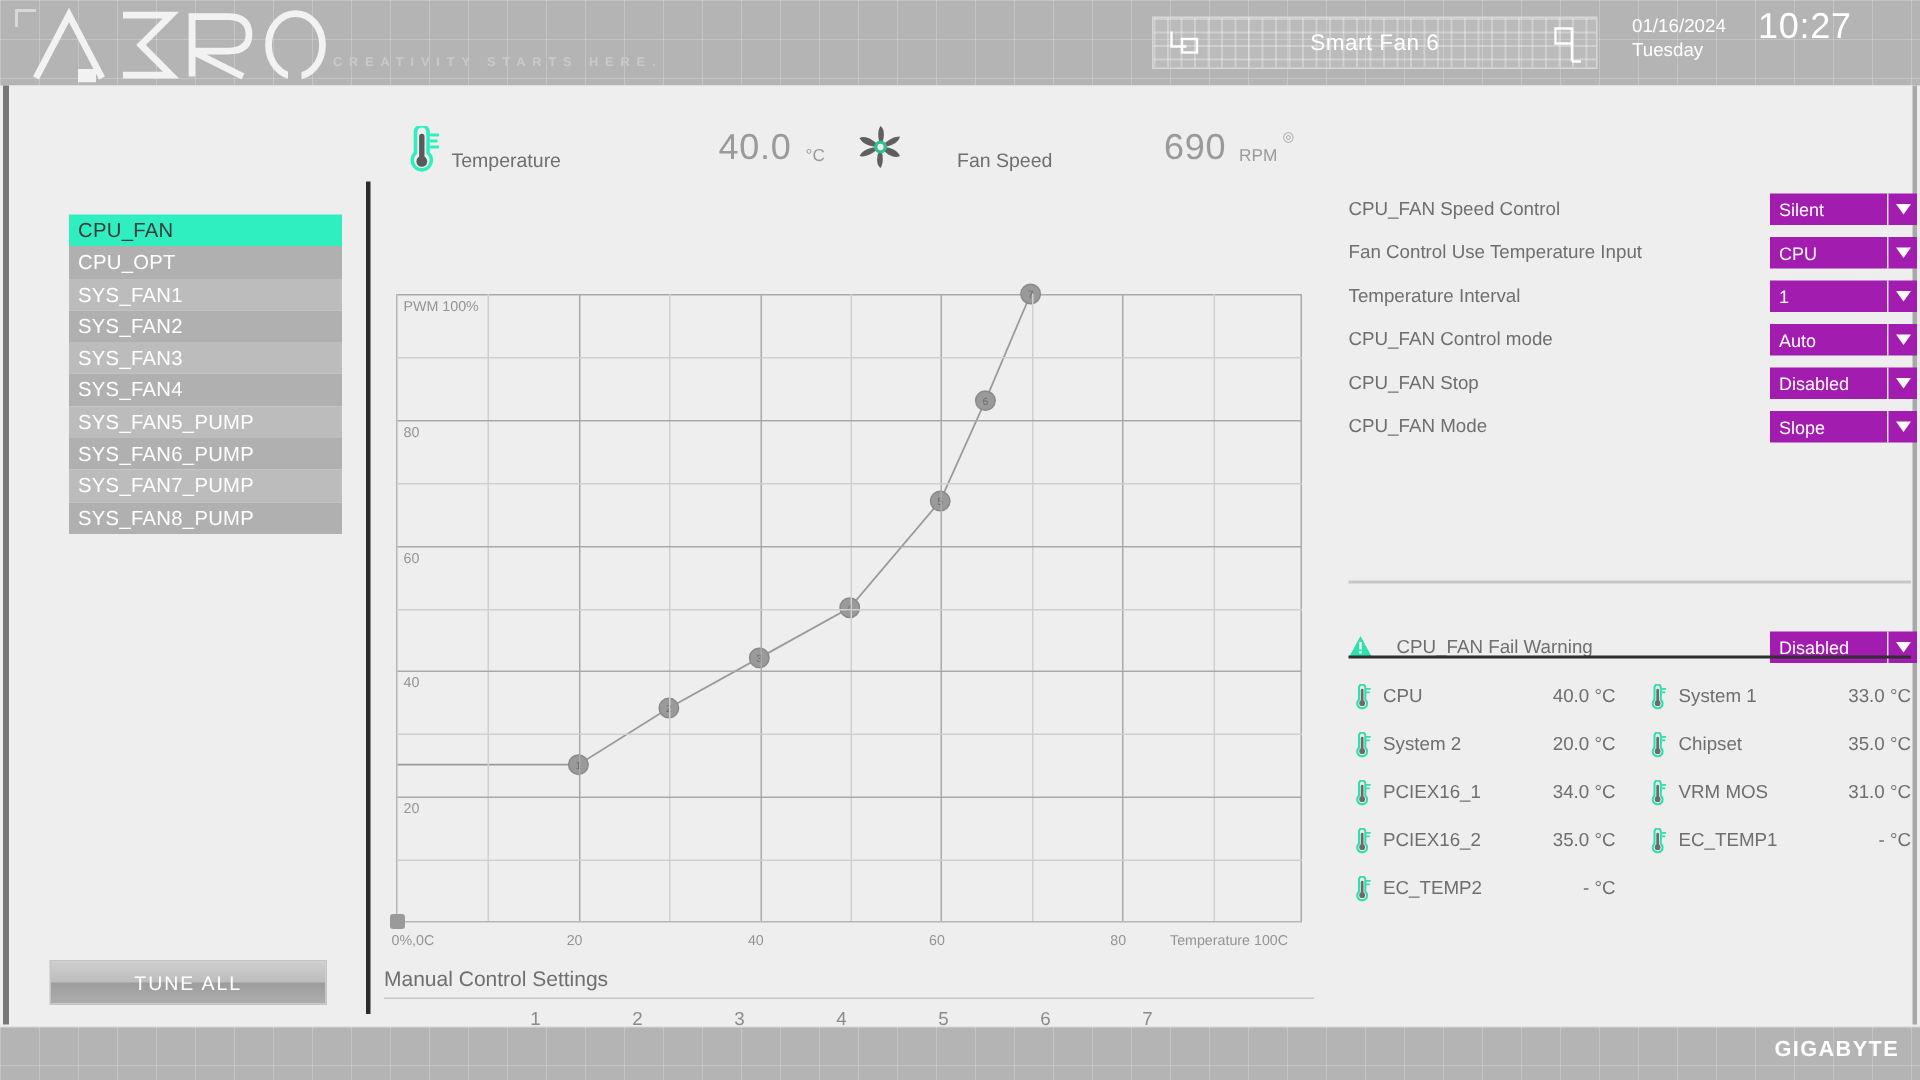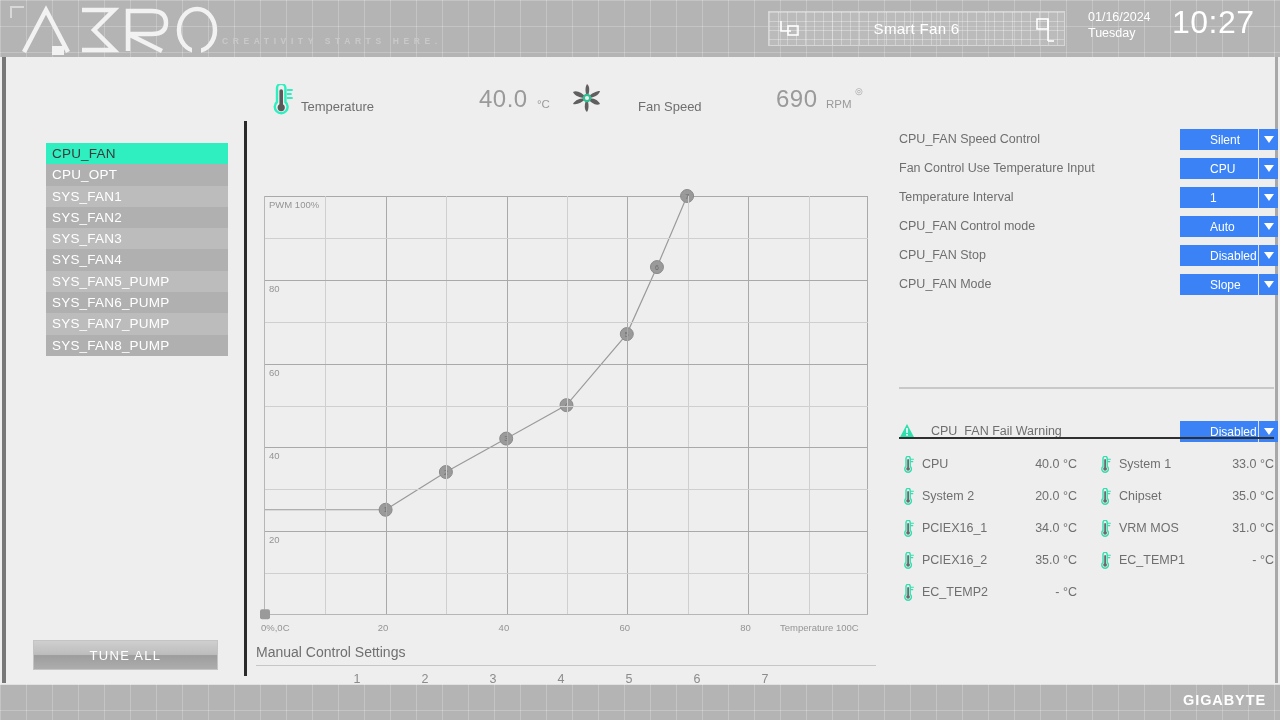--- a/index.html
+++ b/index.html
@@ -54,21 +54,21 @@
   .tb-icon-r { position: absolute; right: 8px; top: 5px; width: 22px; height: 26px; }
 
   .datetime { position: absolute; left: 1088px; top: 7px; width: 185px; height: 44px; }
   .dt-date {
     position: absolute; left: 0; top: 3px; font-size: 12.5px; color: #ffffff; line-height: 15px;
   }
   .dt-day {
     position: absolute; left: 0; top: 19px; font-size: 12.5px; color: #ffffff; line-height: 15px;
   }
   .dt-time {
-    position: absolute; left: 84px; top: -3px; font-size: 32px; color: #ffffff; font-weight: 400;
+    position: absolute; left: 84px; top: -3px; font-size: 24px; color: #ffffff; font-weight: 400;
     letter-spacing: .5px;
   }
 
   
   .frame {
     position: absolute; left: 2px; top: 57px; width: 1276px; height: 626px;
     background: #eeeeee;
     border-left: 4px solid #777777;
     border-right: 3px solid #a8a8a8;
   }
@@ -145,21 +145,21 @@
     background: #a8a8a8; border: 1px solid #8f8f8f;
     font-size: 11.5px; color: #ffffff; line-height: 19px; padding-left: 5px;
   }
 
   
   .rpanel { position: absolute; left: 884px; top: 72px; width: 390px; height: 548px; }
   .setting-row { position: absolute; left: 0; width: 390px; height: 22px; }
   .setting-label { position: absolute; left: 9px; top: 3px; font-size: 12.5px; color: #6f6f6f; white-space: nowrap; }
   .dropdown {
     position: absolute; right: 2px; top: 0; width: 98px; height: 21px;
-    background: #3b82f6; display: flex; align-items: center; padding-left: 24px;
+    background: #a21caf; display: flex; align-items: center;
   }
   .dropdown .dd-val {
     flex: 1; padding-left: 6px; font-size: 12px; color: #ffffff; white-space: nowrap; overflow: hidden;
   }
   .dropdown .dd-arrow {
     width: 20px; height: 21px; border-left: 1px solid #e2e2e2;
     display: flex; align-items: center; justify-content: center;
   }
   .dropdown .dd-arrow i {
     display: block; width: 0; height: 0;

